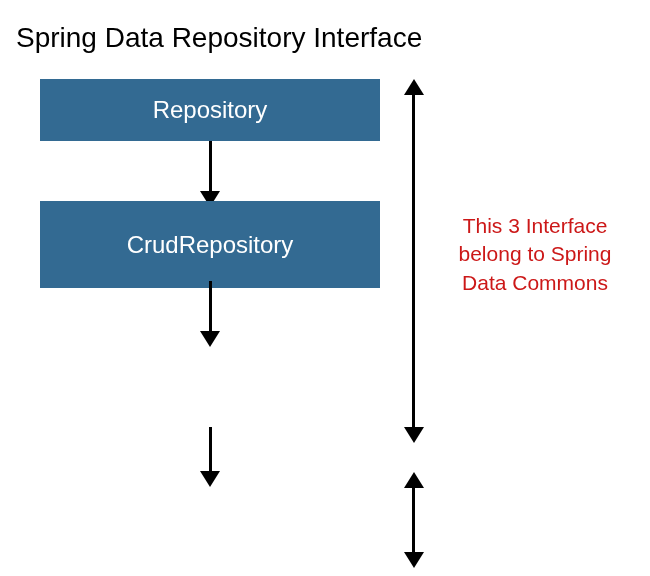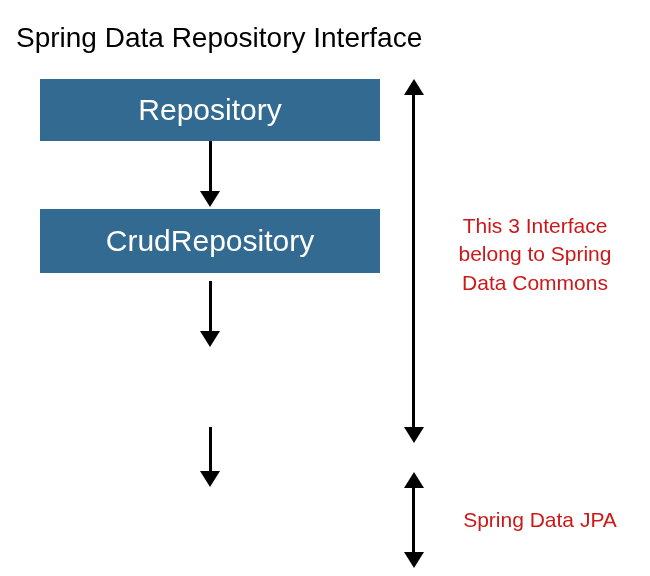--- a/index.html
+++ b/index.html
@@ -27,26 +27,26 @@
     .box {
       position: absolute;
       left: 40px;
       width: 340px;
       background: #336a92;
       color: #fff;
       display: flex;
       align-items: center;
       justify-content: center;
       text-align: center;
-      font-size: 30px;
+      font-size: 24px;
       line-height: 1.25;
       padding: 6px 10px;
     }
     .box1 { top: 15px; height: 62px; }
-    .box2 { top: 145px; height: 64px; }
+    .box2 { top: 137px; height: 87px; }
     .box3 { top: 285px; height: 78px; }
     .box4 { top: 425px; height: 62px; }
 
     .arrow-down {
       position: absolute;
       left: 205px;
       width: 10px;
       background: transparent;
     }
     .arrow-down .shaft {
@@ -137,15 +137,14 @@
   <div class="bracket bracket1">
     <div class="up-head"></div>
       <div class="down-head"></div>
   </div>
   <div class="bracket bracket2">
     <div class="up-head"></div>
       <div class="down-head"></div>
   </div>
 
   <div class="annotation ann1">This 3 Interface belong to Spring Data Commons</div>
-  <div class="annotation ann2">Spring Data JPA</div>
 
 </div>
 
 </body></html>

